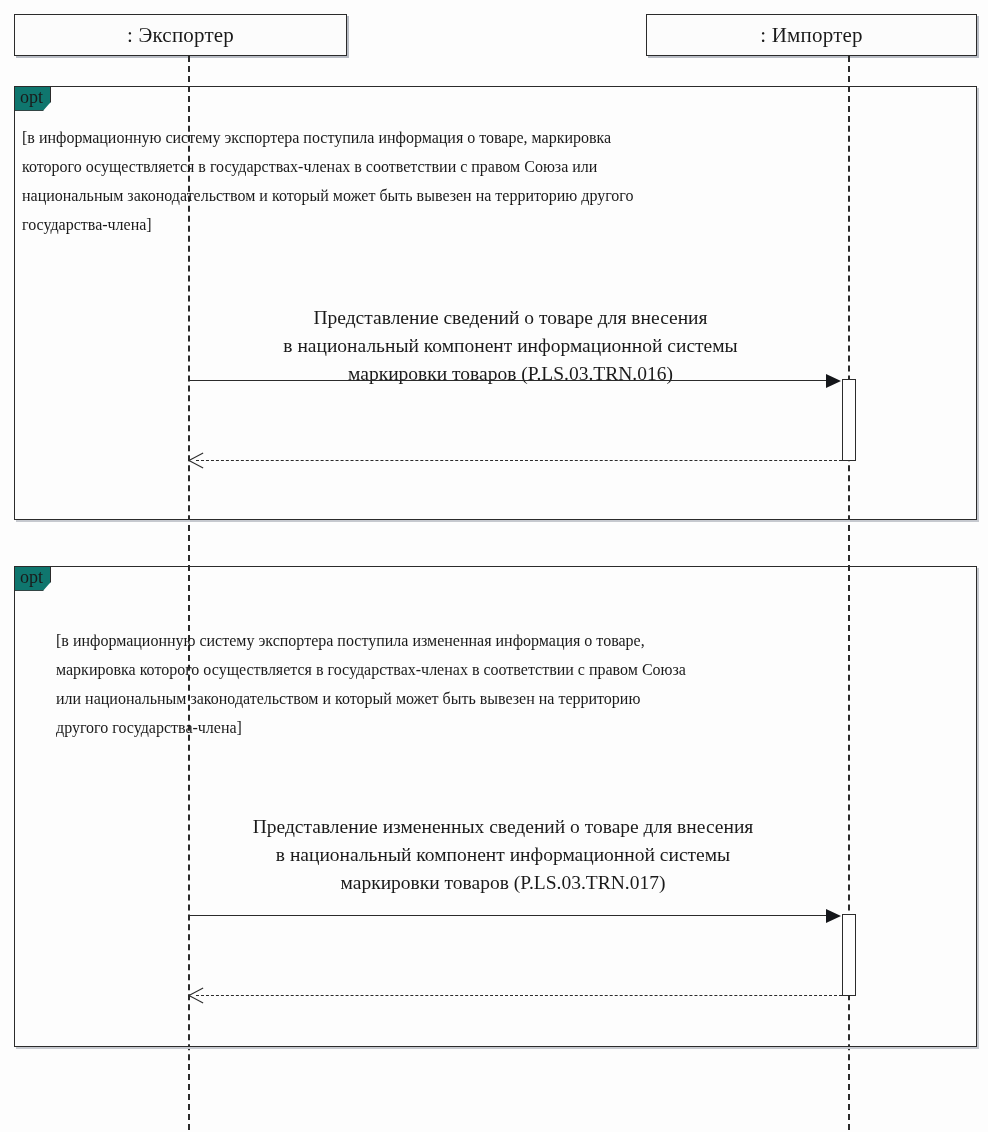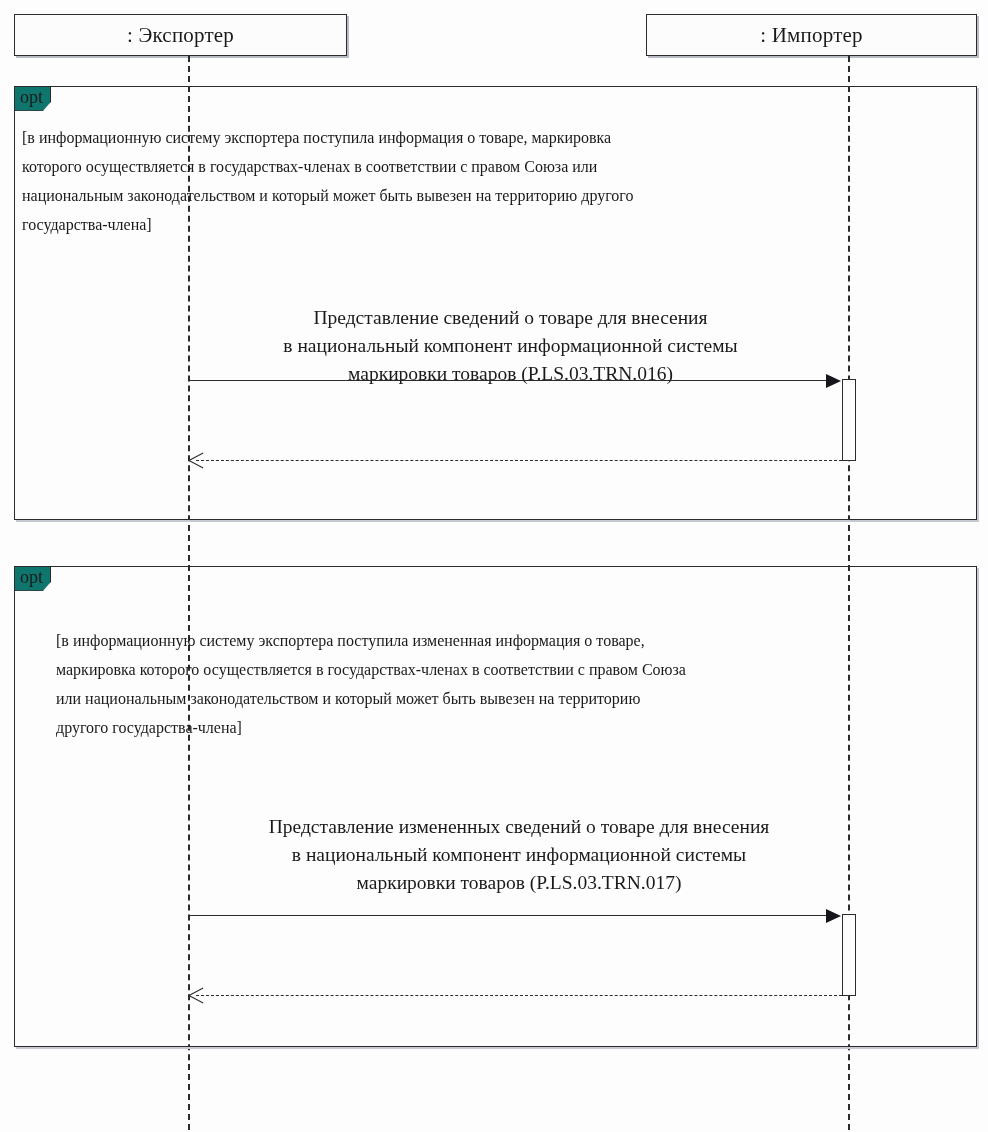--- a/index.html
+++ b/index.html
@@ -160,21 +160,21 @@
 
   <div class="msg-line dashed" style="left:196px; top:460px; width:646px;"></div>
   <div class="arrow-open-left" style="left:189px; top:452px;"></div>
 
   <div class="fragment" style="left:14px; top:566px; width:963px; height:481px;">
     <div class="fragment-label">opt</div>
   </div>
 
   <div class="guard" style="left:22px; top:626px; width:640px;margin-left:34px;">[в информационную систему экспортера  поступила измененная информация о товаре, маркировка которого осуществляется в государствах-членах в соответствии с правом Союза или национальным законодательством и который может быть вывезен на территорию другого государства-члена]</div>
 
-  <div class="msg-label" style="left:174px; top:813px; width:690px;">Представление измененных сведений о товаре для внесения
+  <div class="msg-label" style="left:158px; top:813px; width:690px;">Представление измененных сведений о товаре для внесения
 в национальный компонент информационной системы
 маркировки товаров (P.LS.03.TRN.017)</div>
 
   <div class="msg-line" style="left:189px; top:915px; width:648px;"></div>
   <div class="arrow-solid-right" style="left:826px; top:909px;"></div>
 
   <div class="activation" style="left:842px; top:914px; width:14px; height:82px;"></div>
 
   <div class="msg-line dashed" style="left:196px; top:995px; width:646px;"></div>
   <div class="arrow-open-left" style="left:189px; top:987px;"></div>

